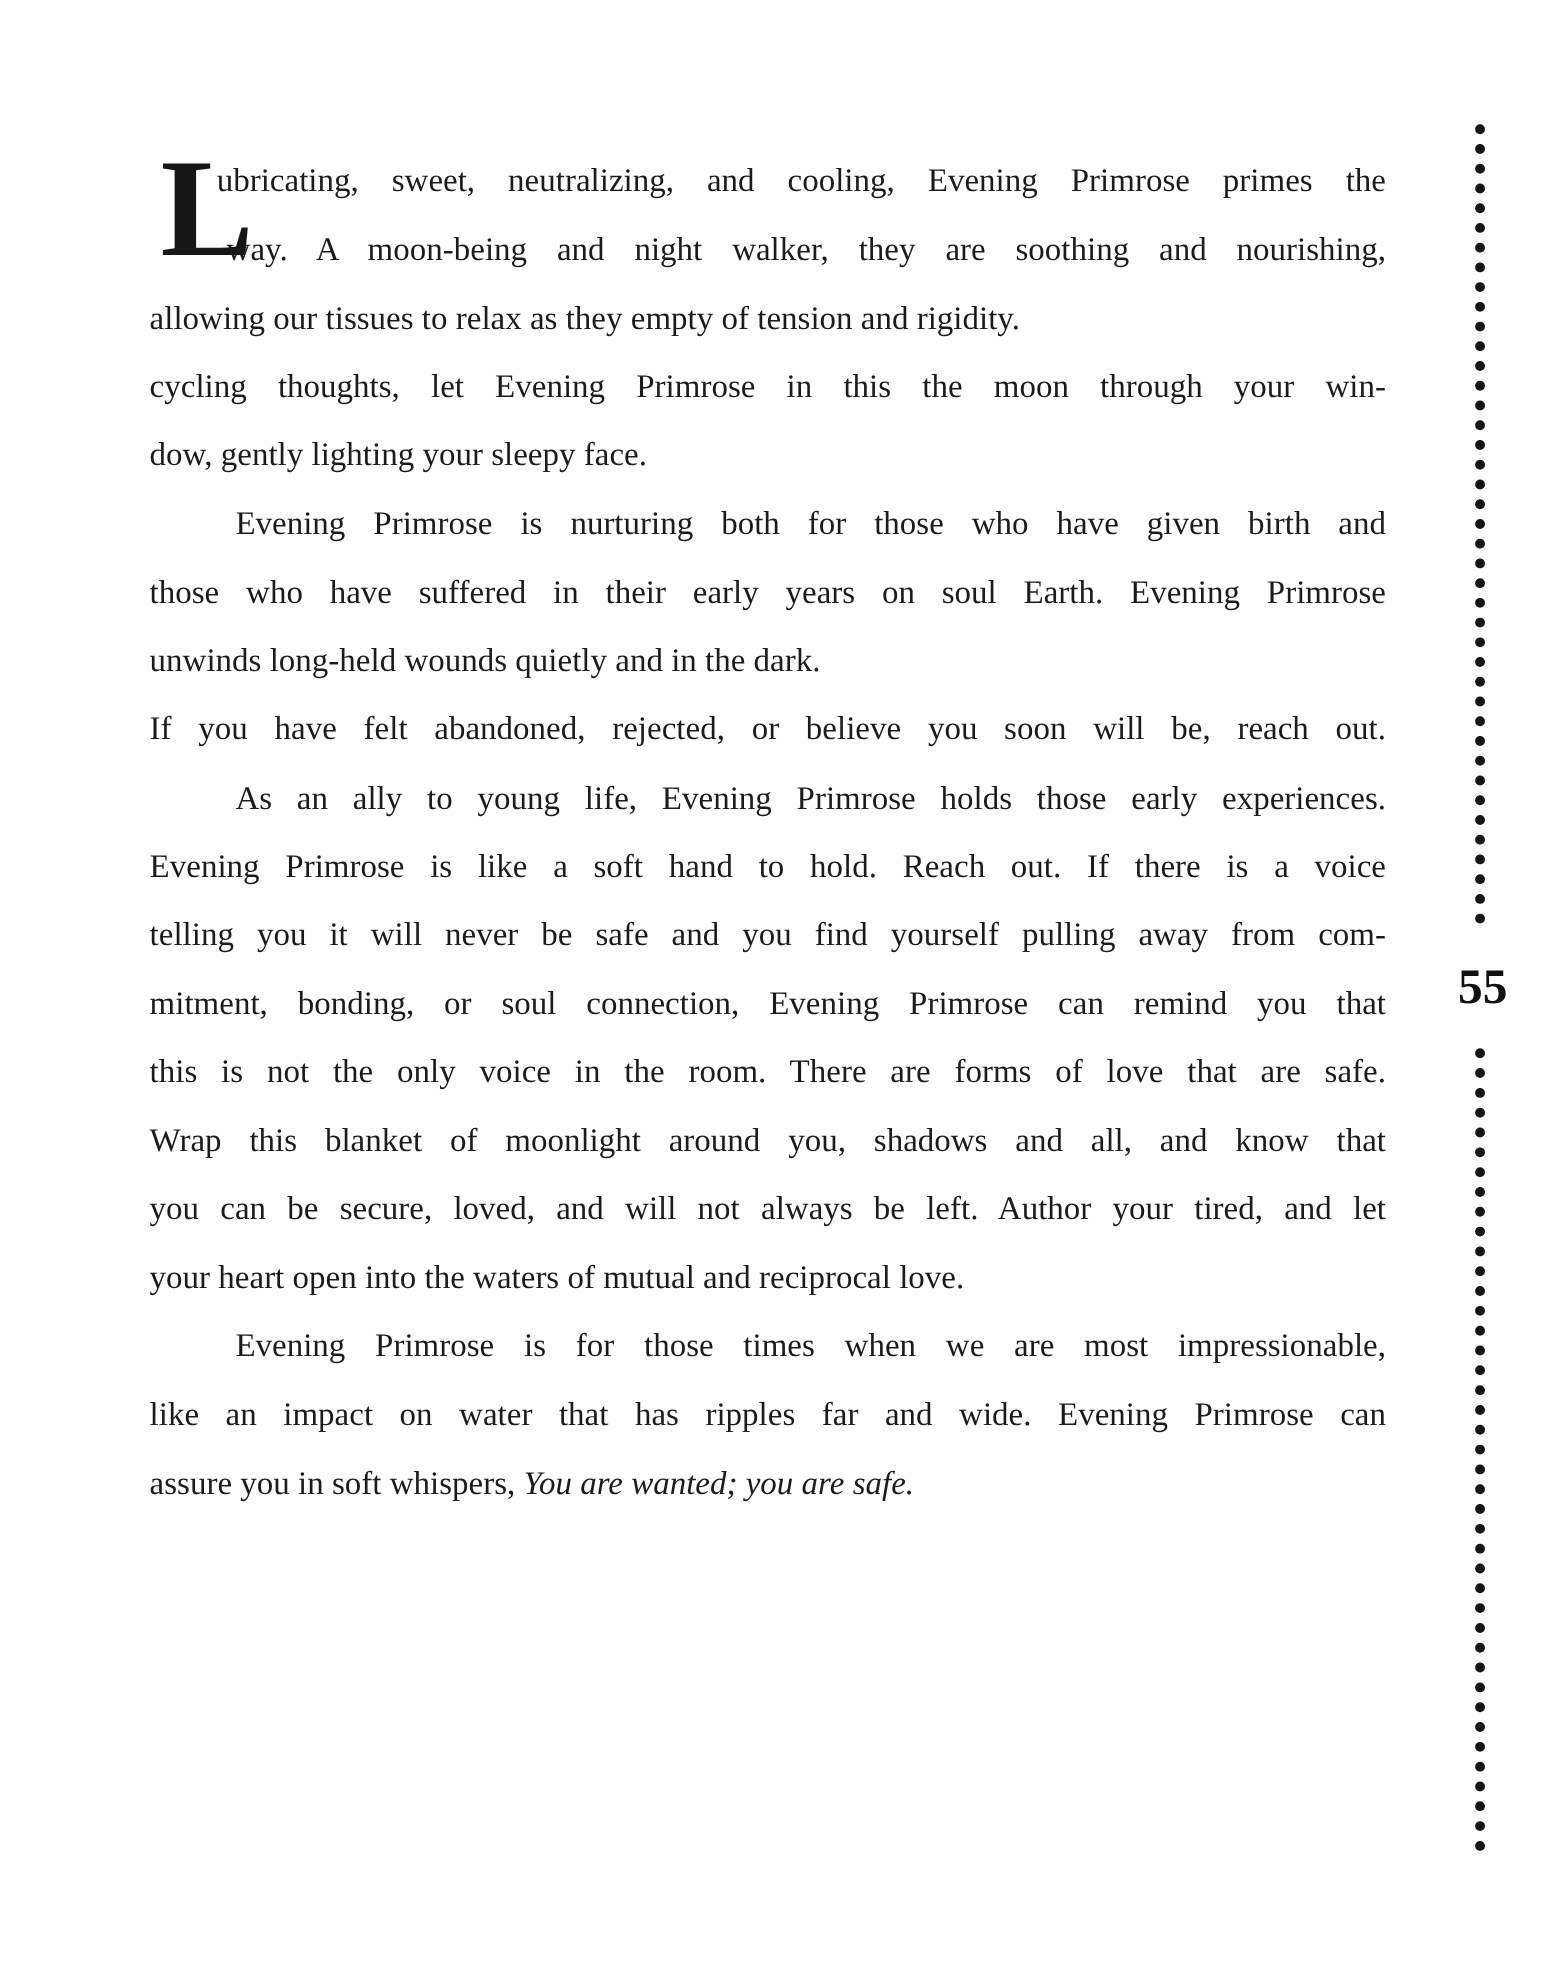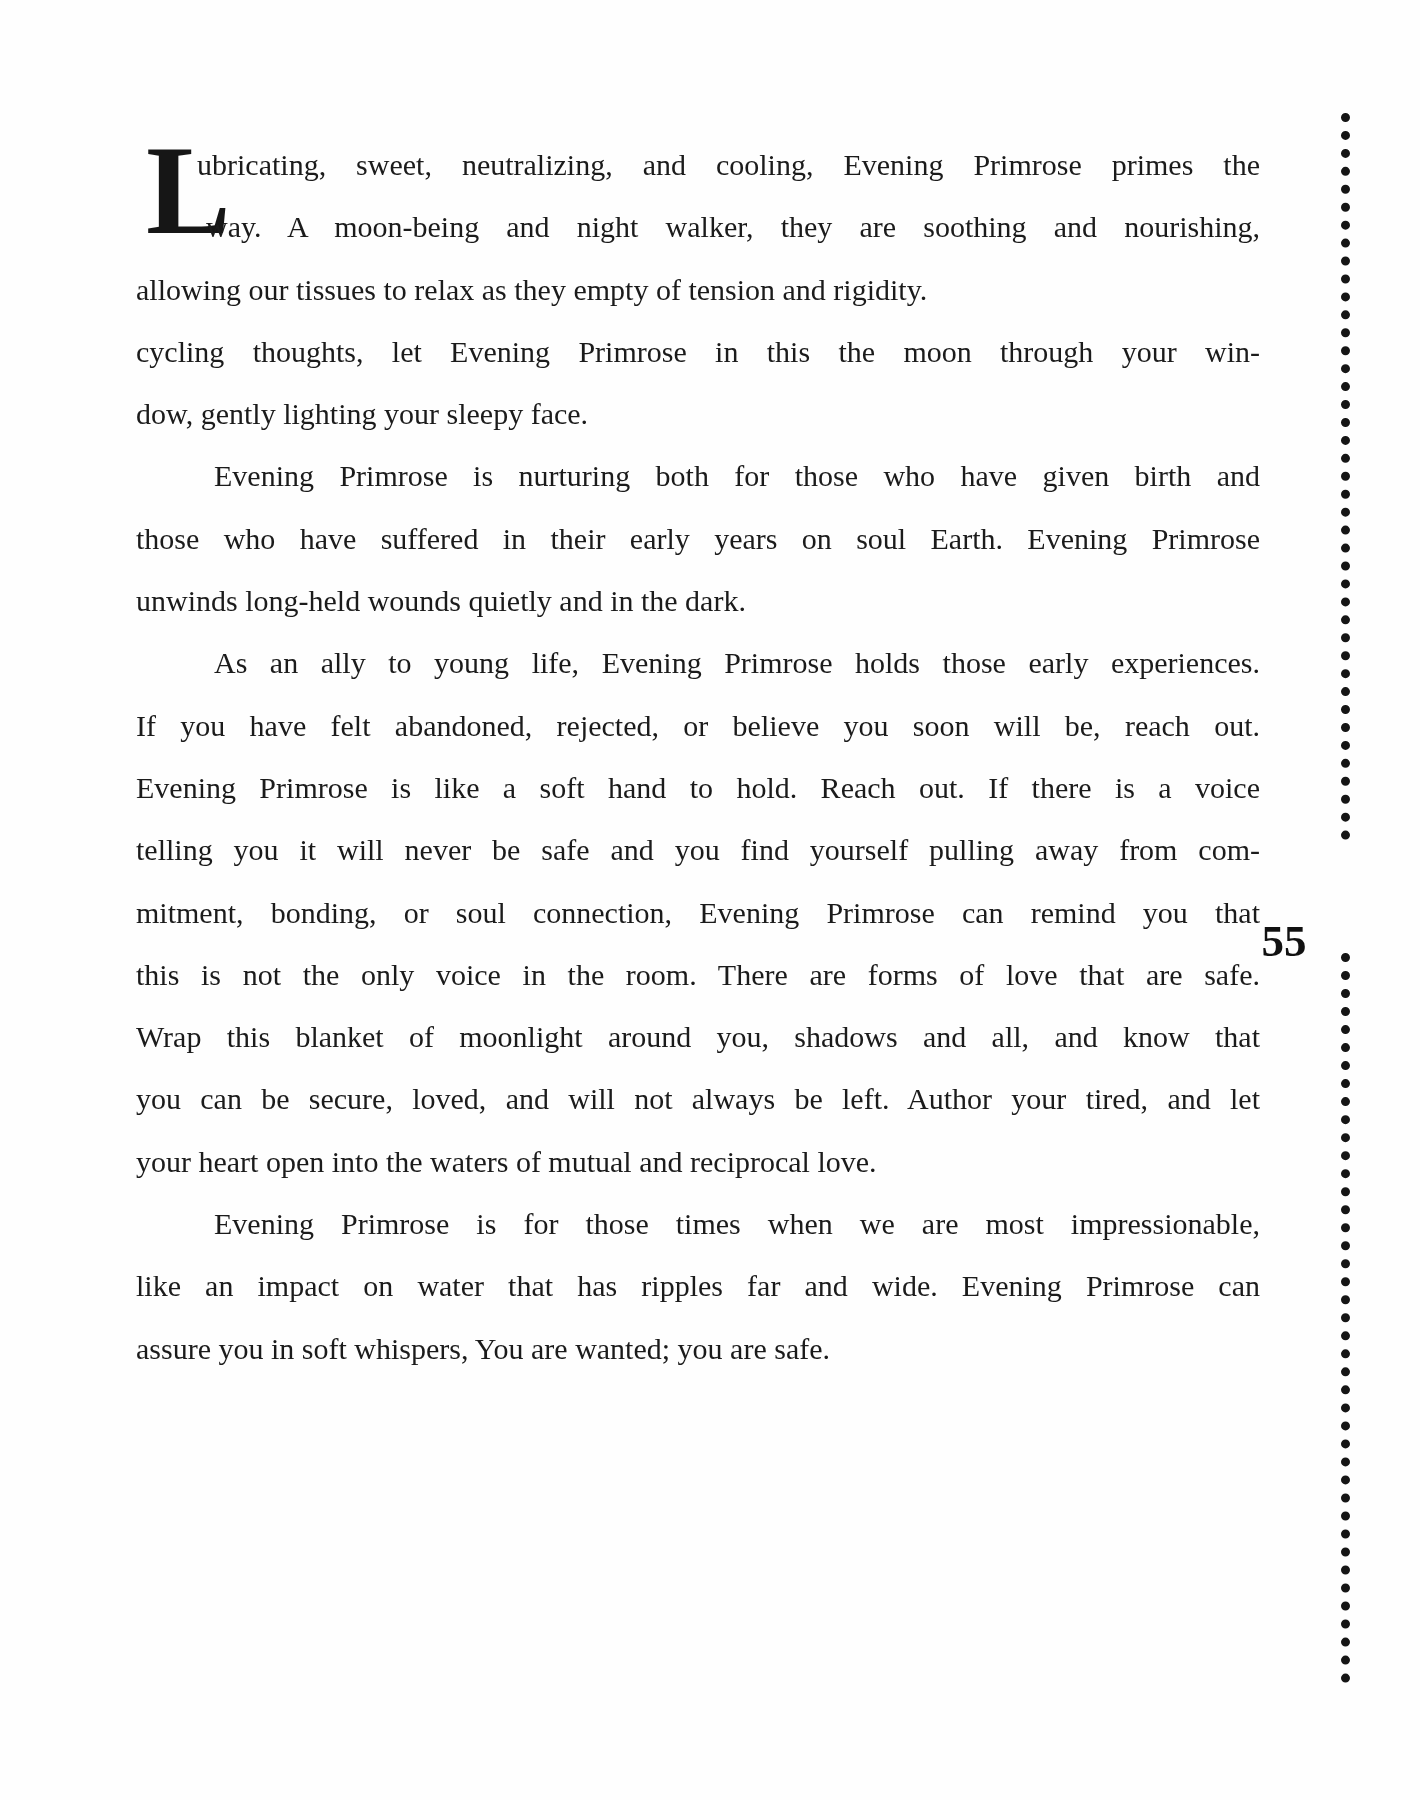--- a/index.html
+++ b/index.html
@@ -24,40 +24,39 @@
     text-align:justify;
     text-align-last:justify;
   }
   .line.para-last{
     text-align:center;
     text-align-last:left;
   }
   .line.indent{ text-indent:78px; }
   .line.dropline1{ padding-left:61px; }
   .line.dropline2{ padding-left:70px; }
-  .it{ }
+  .it{ font-style:italic; }
   .dropcap{
     position:absolute;
     left:146px;top:147px;
     font-size:127px;
     line-height:86px;
     font-weight:bold;
     color:#161616;
     letter-spacing:0;
   }
   .page-number{
     position:absolute;
-    left:1244px;top:869px;
+    left:1308px;top:869px;
     width:80px;height:56px;
     line-height:56px;
     text-align:center;
     font-size:45px;
     font-weight:bold;
     color:#111111;
-    margin-top:44px;
   }
   .dot-border{
     position:absolute;
     left:1341px;
     width:0;
     border-left:9px dotted #151515;
   }
   .dot-border.seg-top{ top:113px;height:727px; }
   .dot-border.seg-bottom{ top:953px;height:730px; }
 </style>
@@ -70,22 +69,22 @@
 
   <div class="text-block">
     <div class="line dropline1">ubricating, sweet, neutralizing, and cooling, Evening Primrose primes the</div>
     <div class="line dropline2">way. A moon-being and night walker, they are soothing and nourishing,</div>
     <div class="line para-last">allowing our tissues to relax as they empty of tension and rigidity.</div>
     <div class="line">cycling thoughts, let Evening Primrose in this the moon through your win-</div>
     <div class="line para-last">dow, gently lighting your sleepy face.</div>
     <div class="line indent">Evening Primrose is nurturing both for those who have given birth and</div>
     <div class="line">those who have suffered in their early years on soul Earth. Evening Primrose</div>
     <div class="line para-last">unwinds long-held wounds quietly and in the dark.</div>
+    <div class="line">If you have felt abandoned, rejected, or believe you soon will be, reach out.</div>
     <div class="line indent">As an ally to young life, Evening Primrose holds those early experiences.</div>
-    <div class="line">If you have felt abandoned, rejected, or believe you soon will be, reach out.</div>
     <div class="line">Evening Primrose is like a soft hand to hold. Reach out. If there is a voice</div>
     <div class="line">telling you it will never be safe and you find yourself pulling away from com-</div>
     <div class="line">mitment, bonding, or soul connection, Evening Primrose can remind you that</div>
     <div class="line">this is not the only voice in the room. There are forms of love that are safe.</div>
     <div class="line">Wrap this blanket of moonlight around you, shadows and all, and know that</div>
     <div class="line">you can be secure, loved, and will not always be left. Author your tired, and let</div>
     <div class="line para-last">your heart open into the waters of mutual and reciprocal love.</div>
     <div class="line indent">Evening Primrose is for those times when we are most impressionable,</div>
     <div class="line">like an impact on water that has ripples far and wide. Evening Primrose can</div>
     <div class="line para-last"><span>assure you in soft whispers, </span><span class="it">You are wanted; you are safe.</span></div>

